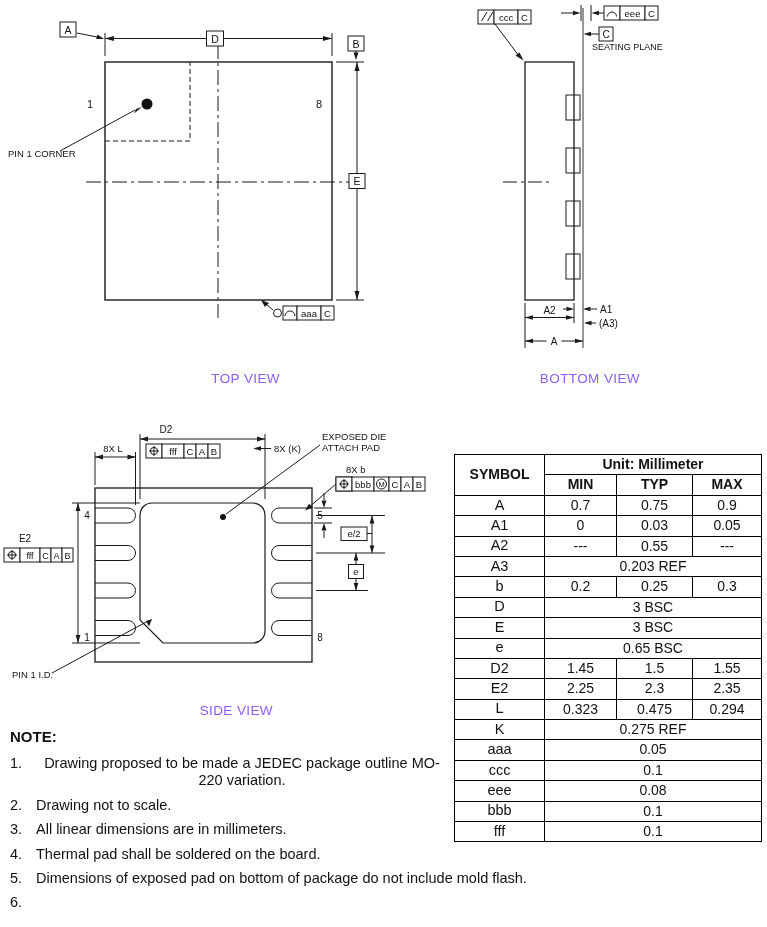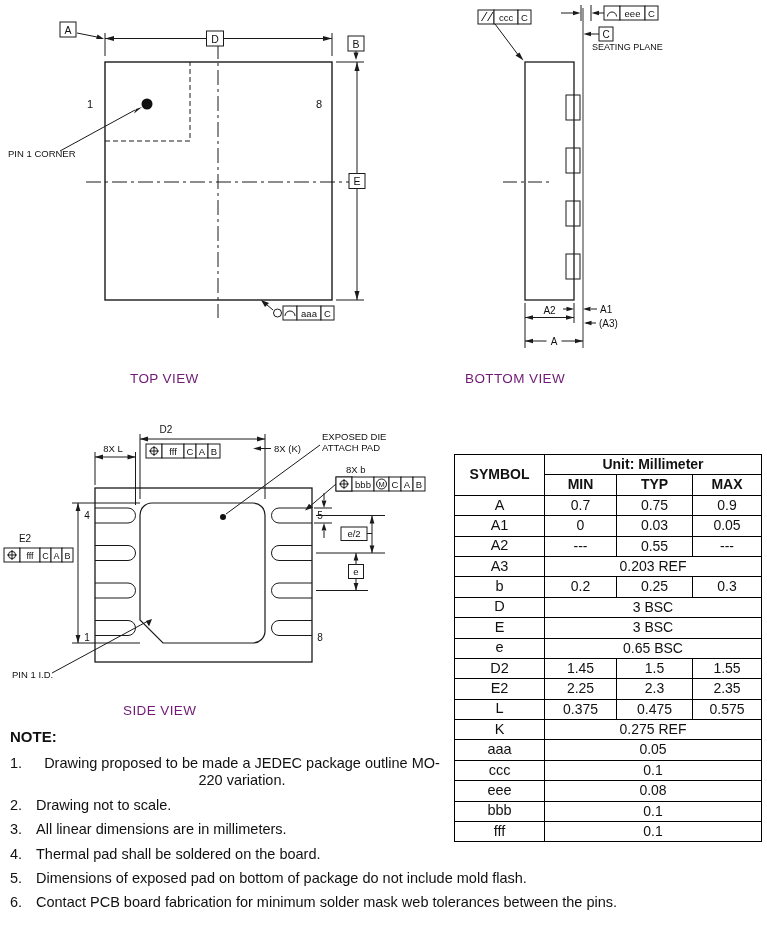--- a/index.html
+++ b/index.html
@@ -1,20 +1,20 @@
 <!DOCTYPE html>
 <html><head>
 <meta charset="utf-8">
 <style>
   * { box-sizing: border-box; }
   body { margin: 0; background: #fff; font-family: "Liberation Sans", sans-serif; color: #111; }
   .sheet { position: relative; width: 767px; height: 927px; background: #fff; overflow: hidden; }
   svg { position: absolute; }
   svg text { font-family: "Liberation Sans", sans-serif; fill: #111; stroke: none; }
-  .view-label { position: absolute; font-size: 13.5px; color: #701a75; text-align: left; letter-spacing: .4px; }
+  .view-label { position: absolute; font-size: 13.5px; color: #8b5cf6; text-align: right; letter-spacing: .4px; }
 
   .dims { position: absolute; left: 454px; top: 454px; border-collapse: collapse; table-layout: fixed; width: 307px; }
   .dims th, .dims td { border: 1px solid #000; text-align: center; font-size: 14px; padding: 0 2px; height: 20.4px; line-height: 1.1; }
   .dims th { font-weight: bold; }
   .dims td.sym { font-size: 14.5px; }
 
   .notes { position: absolute; left: 10px; top: 728px; width: 752px; }
   .notes-title { font-weight: bold; font-size: 15px; margin-bottom: 10px; }
   .notes ol { list-style: none; margin: 0; padding: 0; }
   .notes li { display: flex; margin-bottom: 7px; font-size: 14.5px; line-height: 1.2; }
@@ -319,23 +319,23 @@
           <td>1.55</td>
         </tr>
         <tr>
           <td class="sym">E2</td>
           <td>2.25</td>
           <td>2.3</td>
           <td>2.35</td>
         </tr>
         <tr>
           <td class="sym">L</td>
-          <td>0.375</td>
+          <td>0.323</td>
           <td>0.475</td>
-          <td>0.575</td>
+          <td>0.294</td>
         </tr>
         <tr>
           <td class="sym">K</td>
           <td colspan="3">0.275 REF</td>
         </tr>
         <tr>
           <td class="sym">aaa</td>
           <td colspan="3">0.05</td>
         </tr>
         <tr>
@@ -375,18 +375,17 @@
         <li class="n3">
           <span class="num">4.</span>
           <span class="note-text">Thermal pad shall be soldered on the board.</span>
         </li>
         <li class="n4">
           <span class="num">5.</span>
           <span class="note-text">Dimensions of exposed pad on bottom of package do not include mold flash.</span>
         </li>
         <li class="n5">
           <span class="num">6.</span>
-          <span class="note-text">Contact PCB board fabrication for minimum solder mask web tolerances between the pins.</span>
         </li>
       </ol>
   </div>
 
 </div>
 
 </body></html>

